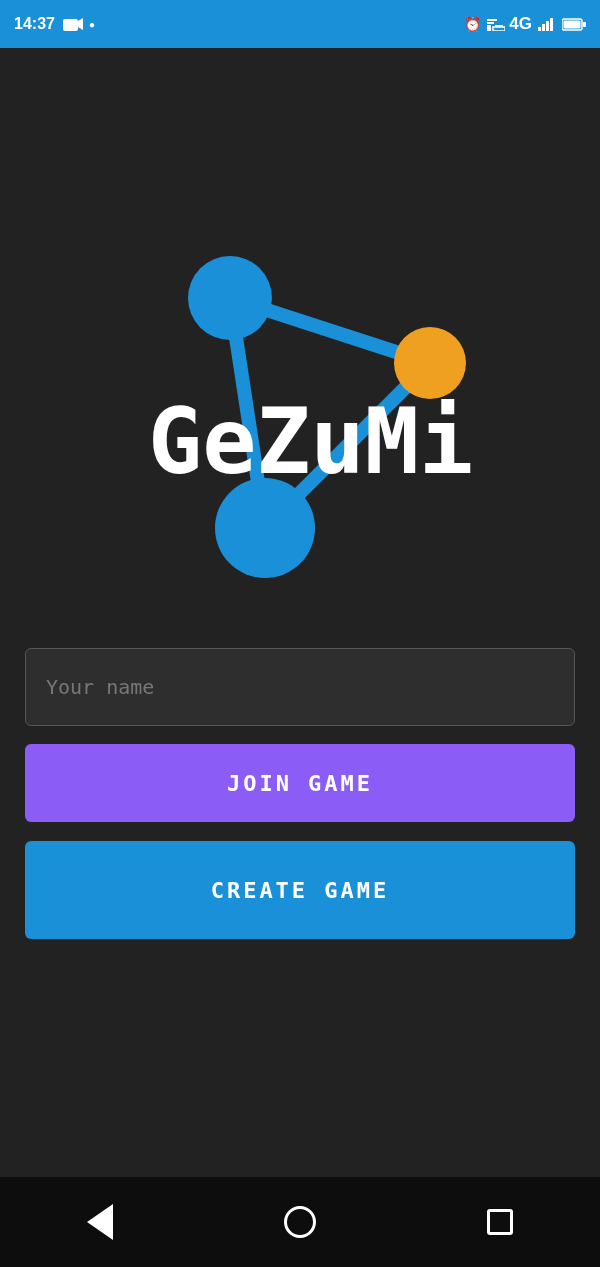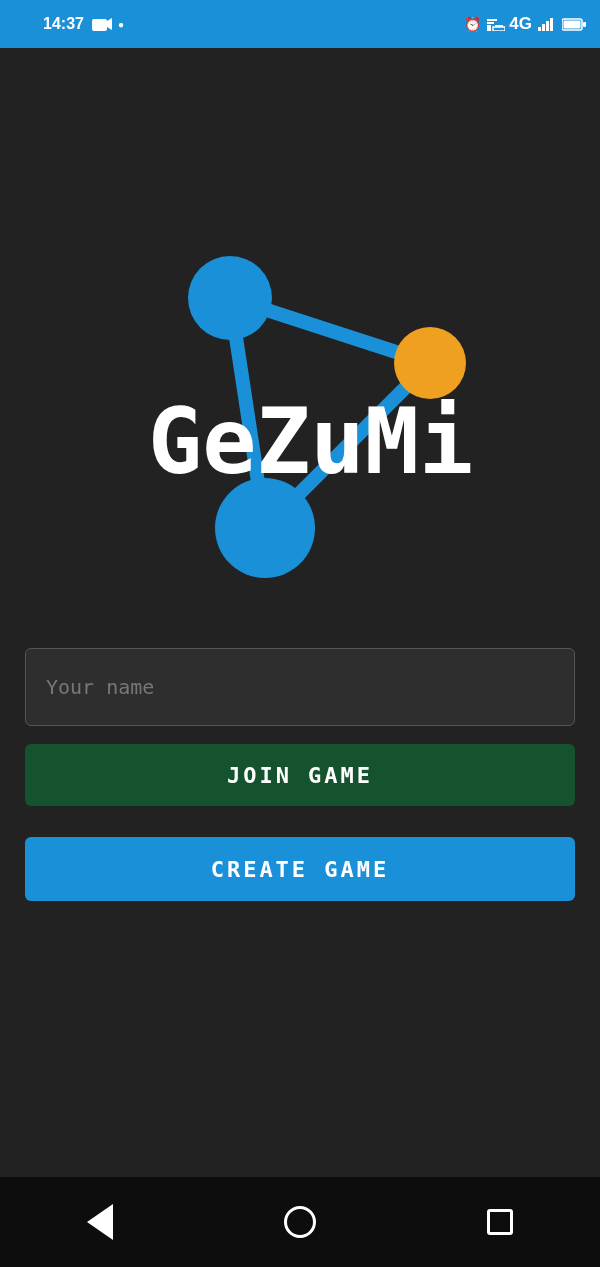--- a/index.html
+++ b/index.html
@@ -33,21 +33,20 @@
     .status-left {
       display: flex;
       align-items: center;
       gap: 8px;
     }
 
     .status-time {
       color: white;
       font-size: 16px;
       font-weight: bold;
-      margin-left: 29px;
     }
 
     .status-icons-left {
       display: flex;
       align-items: center;
       gap: 6px;
     }
 
     .status-right {
       display: flex;
@@ -104,36 +103,36 @@
       font-family: monospace;
       margin-bottom: 18px;
     }
 
     .name-input::placeholder {
       color: #777777;
     }
 
     .btn-join {
       width: 100%;
-      height: 62px;
-      background-color: #14532d;
+      height: 78px;
+      background-color: #8b5cf6;
       border: none;
       border-radius: 6px;
       color: white;
       font-size: 22px;
       font-weight: bold;
       letter-spacing: 3px;
       cursor: pointer;
       font-family: monospace;
-      margin-bottom: 31px;
+      margin-bottom: 19px;
     }
 
     .btn-create {
       width: 100%;
-      height: 64px;
+      height: 98px;
       background-color: #1a90d8;
       border: none;
       border-radius: 6px;
       color: white;
       font-size: 22px;
       font-weight: bold;
       letter-spacing: 3px;
       cursor: pointer;
       font-family: monospace;
     }

